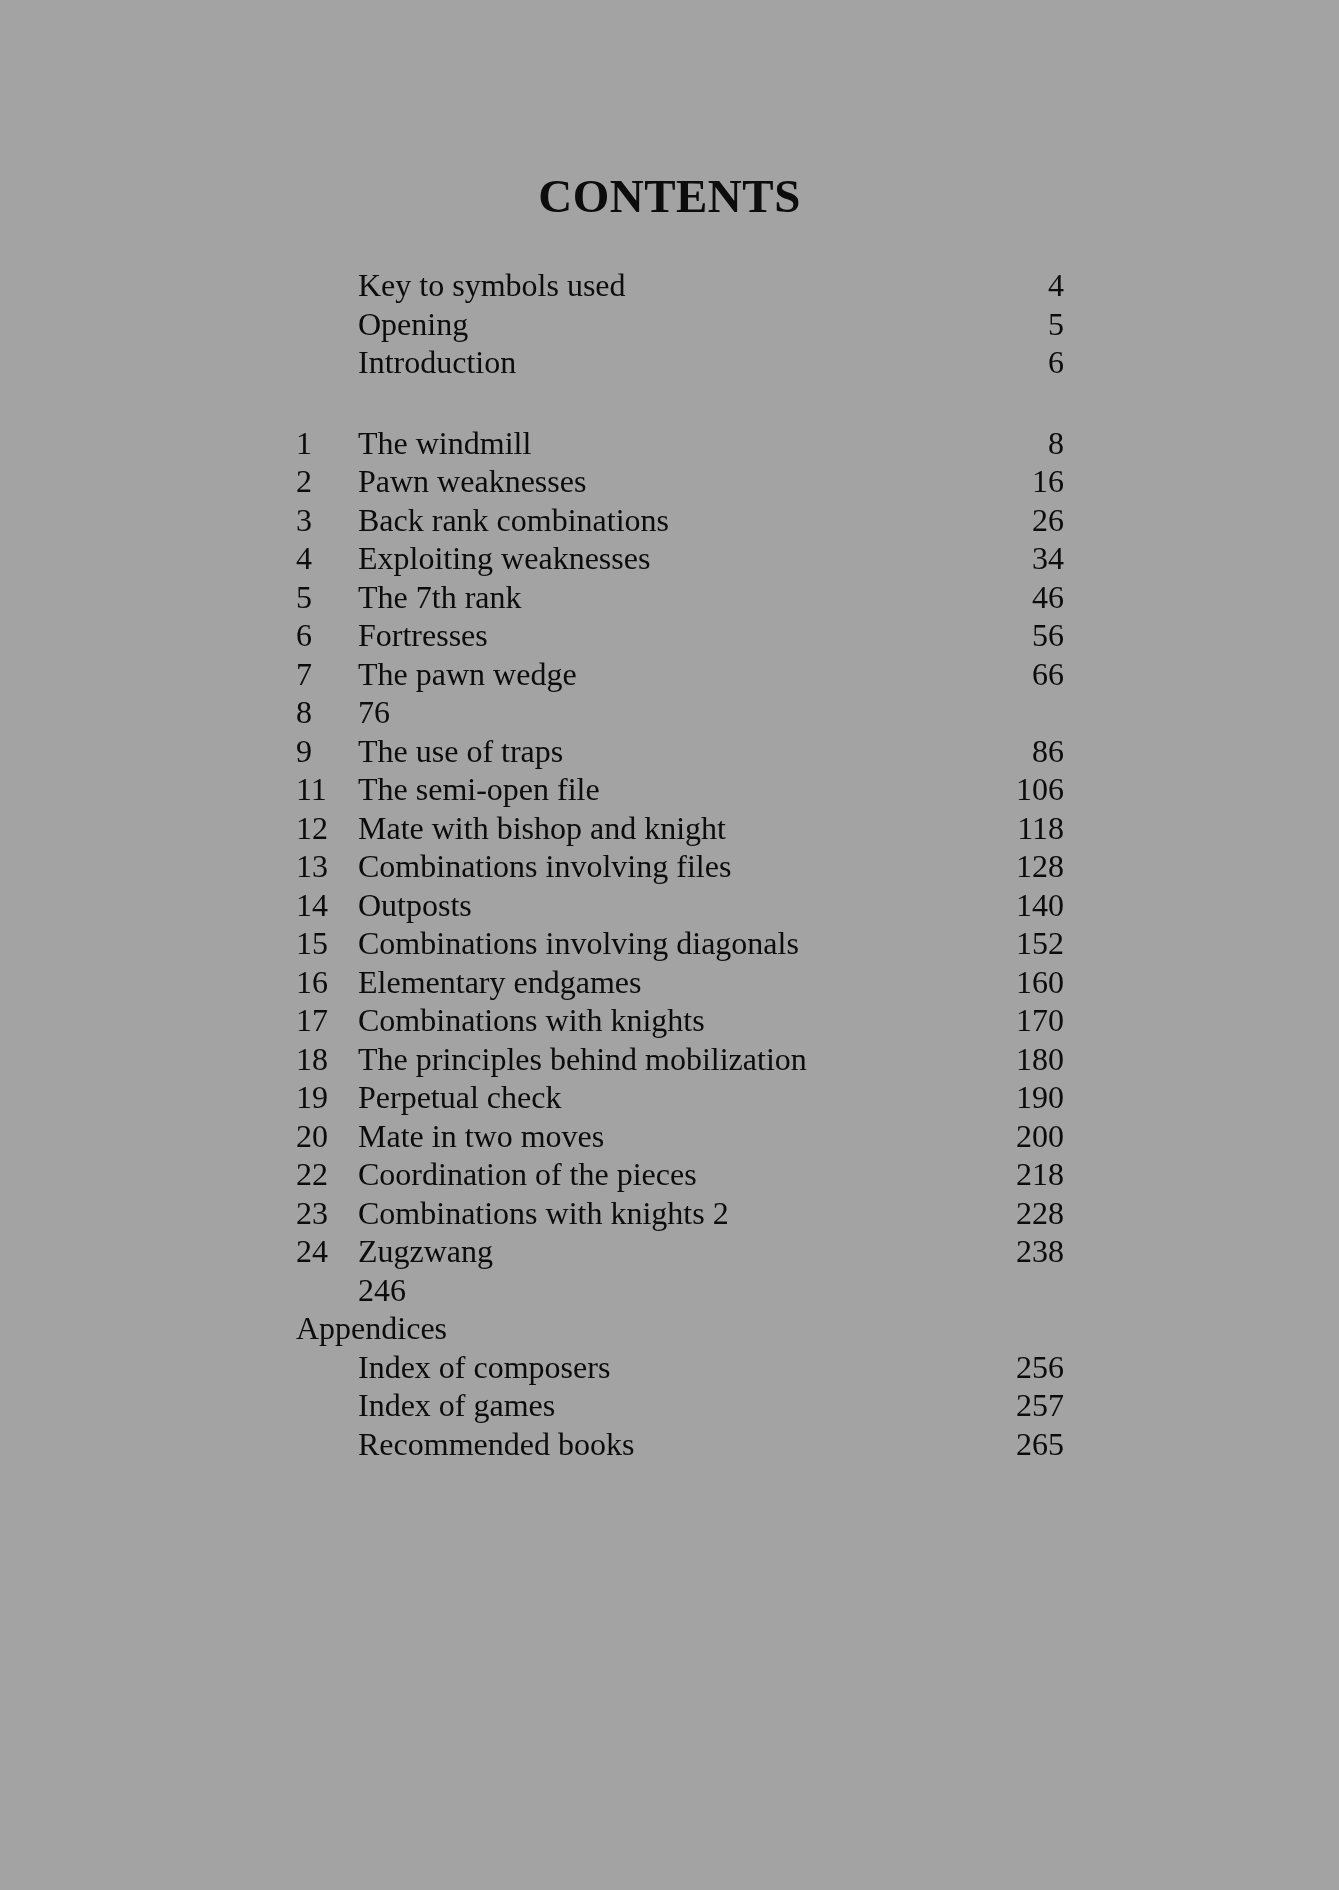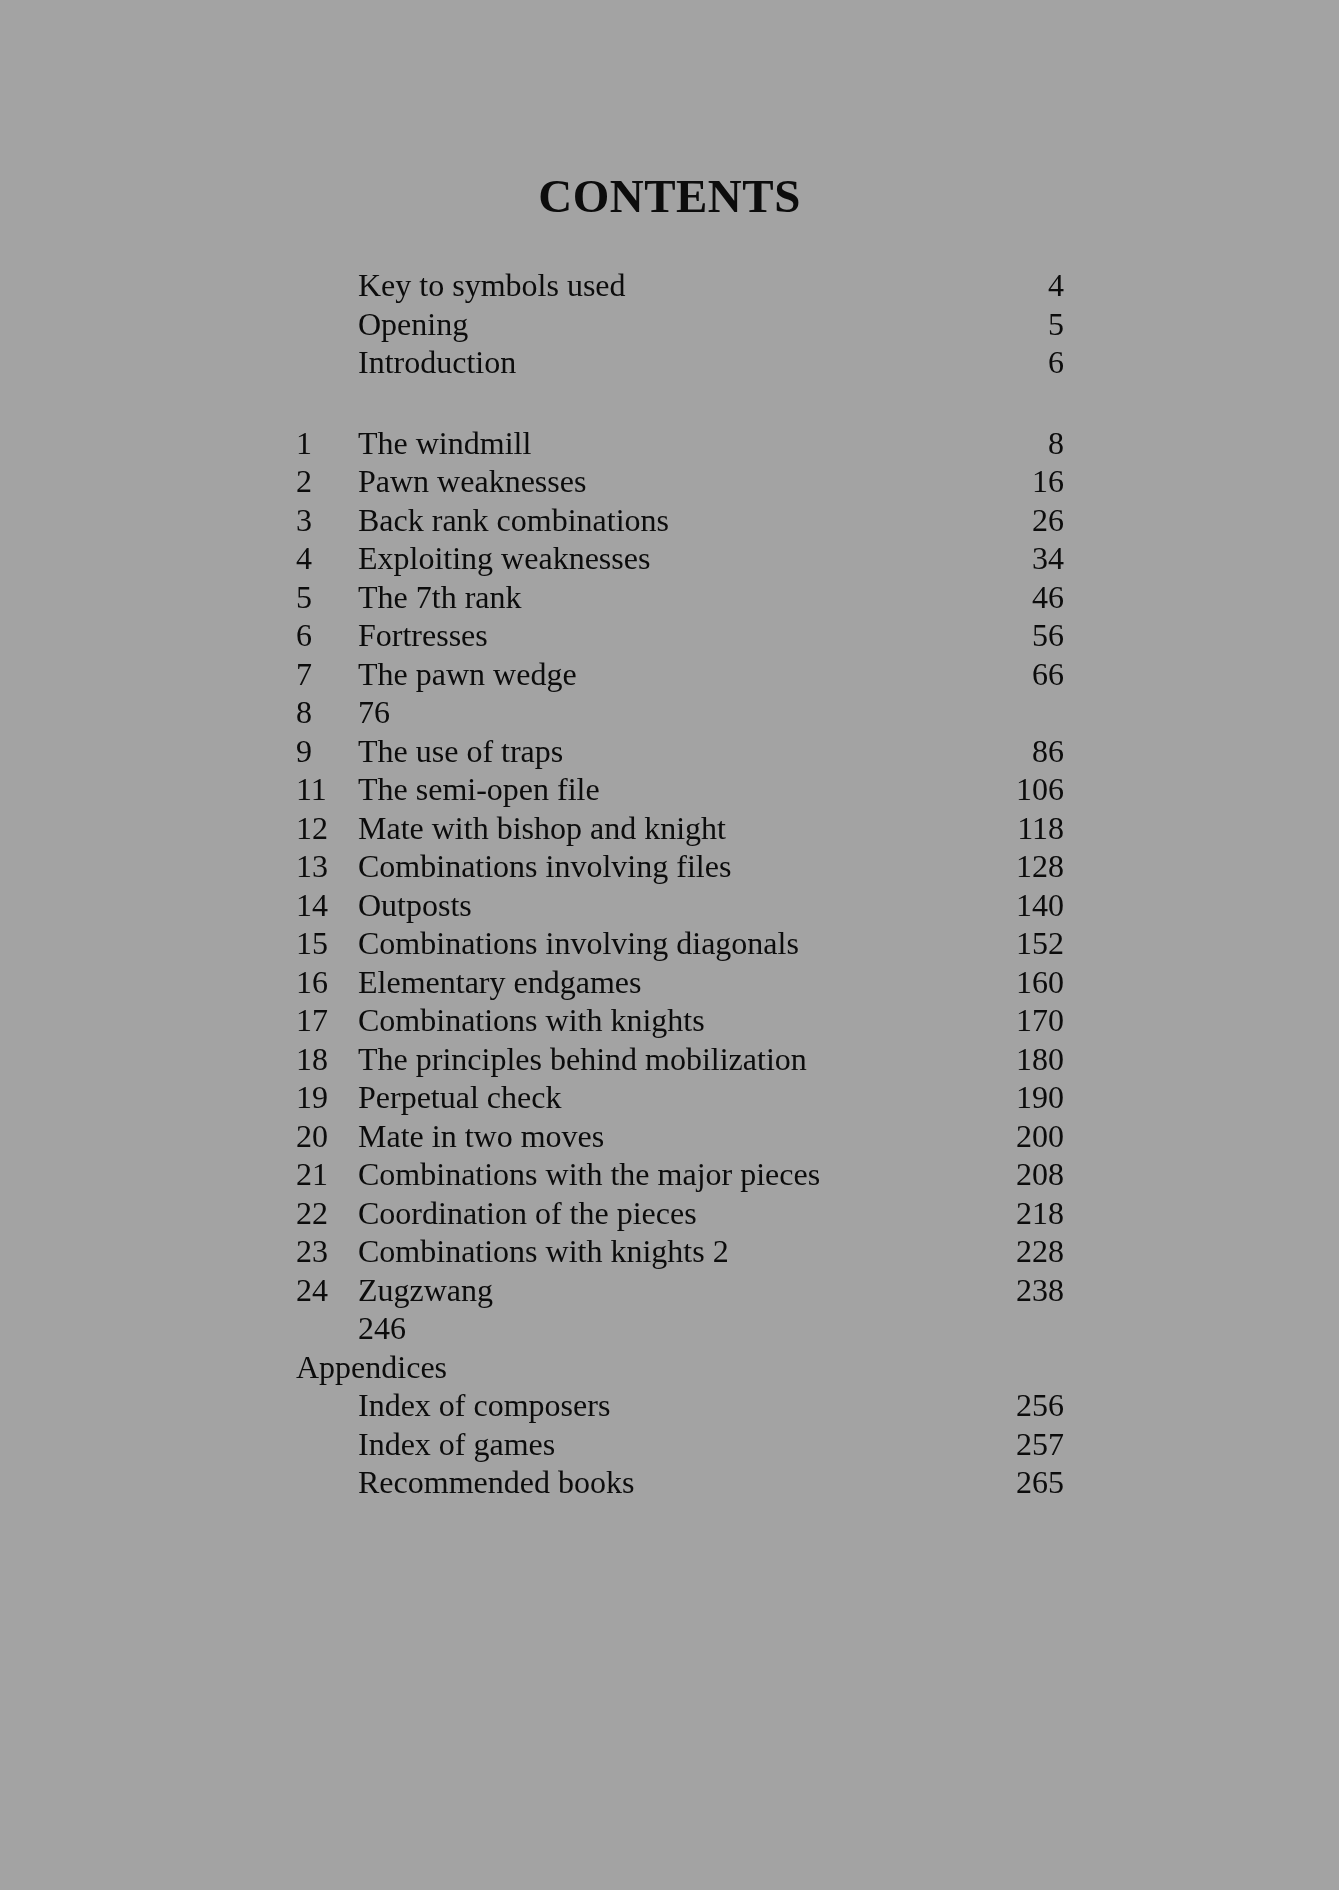--- a/index.html
+++ b/index.html
@@ -203,25 +203,20 @@
     <span class="label">Perpetual check</span>
     <span class="pageno">190</span>
   </div>
 
   <div class="row">
     <span class="num">20</span>
     <span class="label">Mate in two moves</span>
     <span class="pageno">200</span>
   </div>
 
-  <div class="row">
-    <span class="num">21</span>
-    <span class="label">Combinations with the major pieces</span>
-    <span class="pageno">208</span>
-  </div>
 
   <div class="row">
     <span class="num">22</span>
     <span class="label">Coordination of the pieces</span>
     <span class="pageno">218</span>
   </div>
 
   <div class="row">
     <span class="num">23</span>
     <span class="label">Combinations with knights 2</span>

